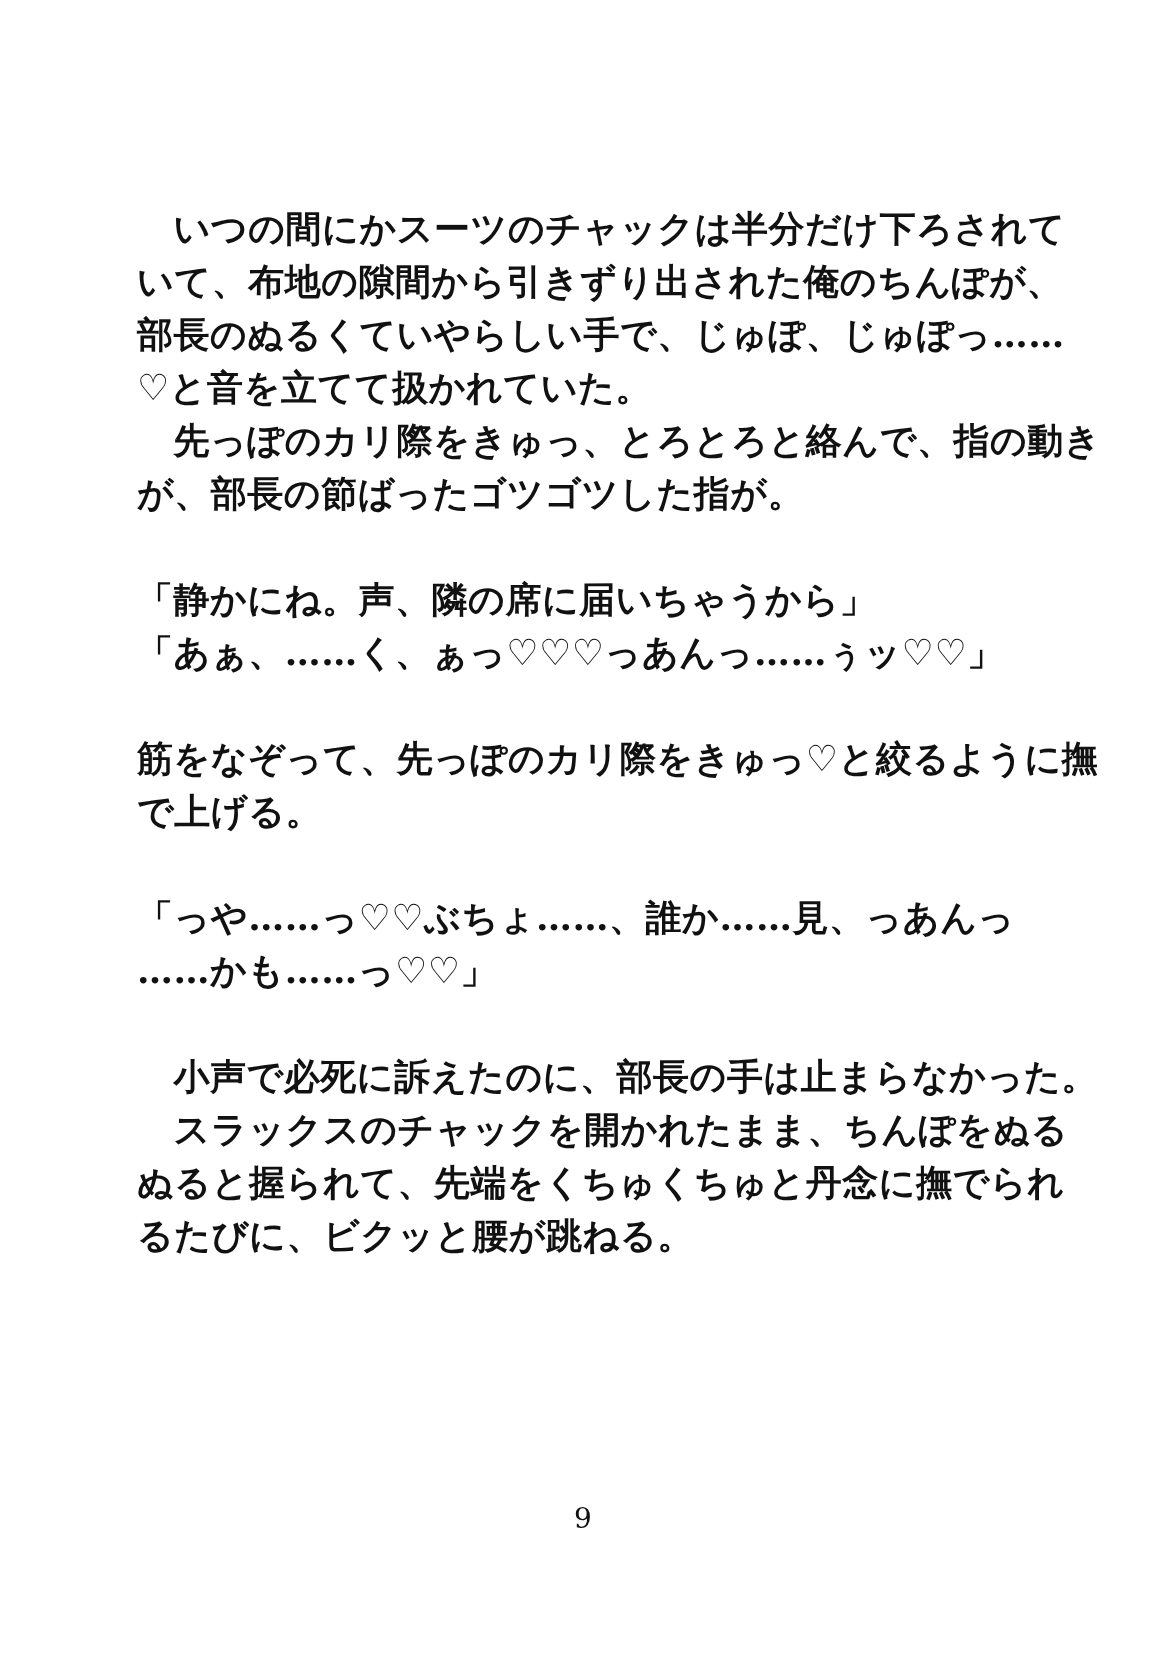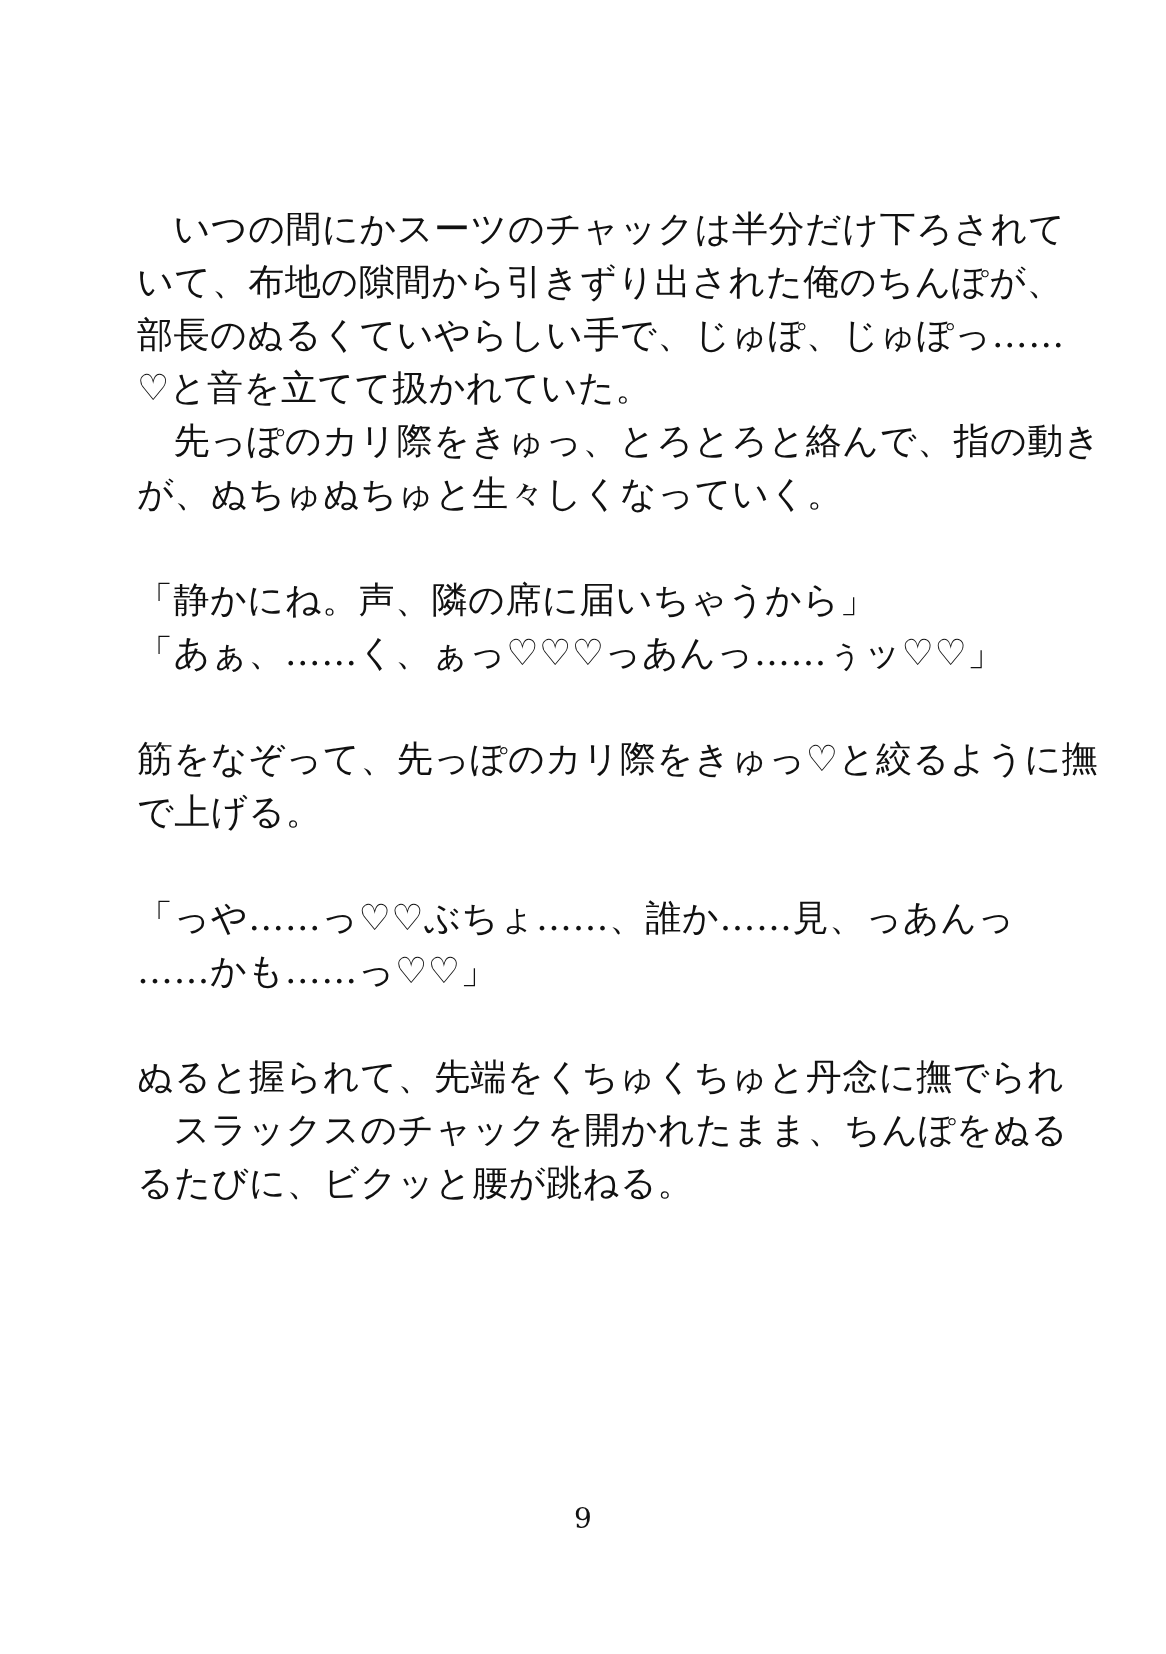--- a/index.html
+++ b/index.html
@@ -25,20 +25,21 @@
     width: 960px;
     font-family: "DejaVu Serif", "Liberation Serif", serif;
     font-size: 36px;
     line-height: 53px;
     color: #111111;
     letter-spacing: 0.5px;
   }
   .line {
     white-space: pre;
     height: 53px;
+    font-weight: bold;
   }
   .page-number {
     position: absolute;
     left: 0;
     right: 0;
     top: 1502px;
     text-align: center;
     font-family: "DejaVu Serif", "Liberation Serif", serif;
     font-size: 28px;
     color: #111111;
@@ -47,29 +48,30 @@
 </head>
 <body>
 
 <div class="page">
   <div class="text-body" id="lines-container">
       <div class="line">　いつの間にかスーツのチャックは半分だけ下ろされて</div>
       <div class="line">いて、布地の隙間から引きずり出された俺のちんぽが、</div>
       <div class="line">部長のぬるくていやらしい手で、じゅぽ、じゅぽっ……</div>
       <div class="line">♡と音を立てて扱かれていた。</div>
       <div class="line">　先っぽのカリ際をきゅっ、とろとろと絡んで、指の動き</div>
-      <div class="line">が、ぬちゅぬちゅと生々しくなっていく。</div>
+      <div class="line">が、部長の節ばったゴツゴツした指が。</div>
       <div class="line">&nbsp;</div>
       <div class="line">「静かにね。声、隣の席に届いちゃうから」</div>
       <div class="line">「あぁ、……く、ぁっ♡♡♡っあんっ……ぅッ♡♡」</div>
       <div class="line">&nbsp;</div>
       <div class="line">筋をなぞって、先っぽのカリ際をきゅっ♡と絞るように撫</div>
       <div class="line">で上げる。</div>
       <div class="line">&nbsp;</div>
       <div class="line">「っや……っ♡♡ぶちょ……、誰か……見、っあんっ</div>
       <div class="line">……かも……っ♡♡」</div>
       <div class="line">&nbsp;</div>
+      <div class="line">　小声で必死に訴えたのに、部長の手は止まらなかった。</div>
+      <div class="line">　スラックスのチャックを開かれたまま、ちんぽをぬる</div>
       <div class="line">ぬると握られて、先端をくちゅくちゅと丹念に撫でられ</div>
-      <div class="line">　スラックスのチャックを開かれたまま、ちんぽをぬる</div>
       <div class="line">るたびに、ビクッと腰が跳ねる。</div>
     </div>
   <div class="page-number">9</div>
 </div>
 
 </body></html>

